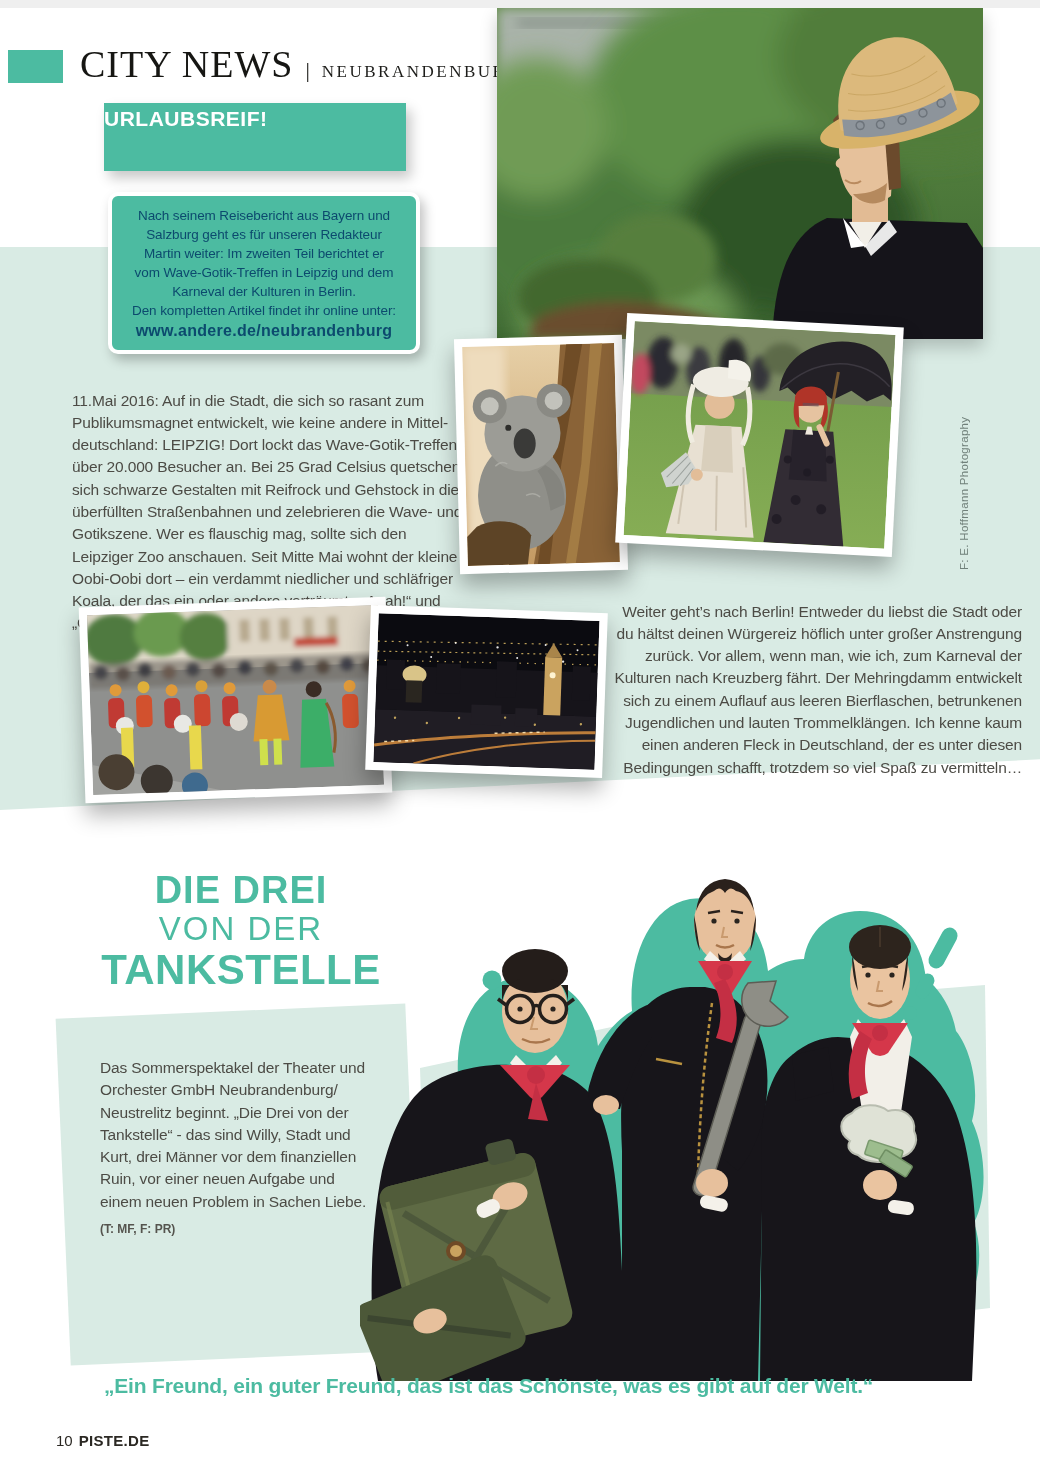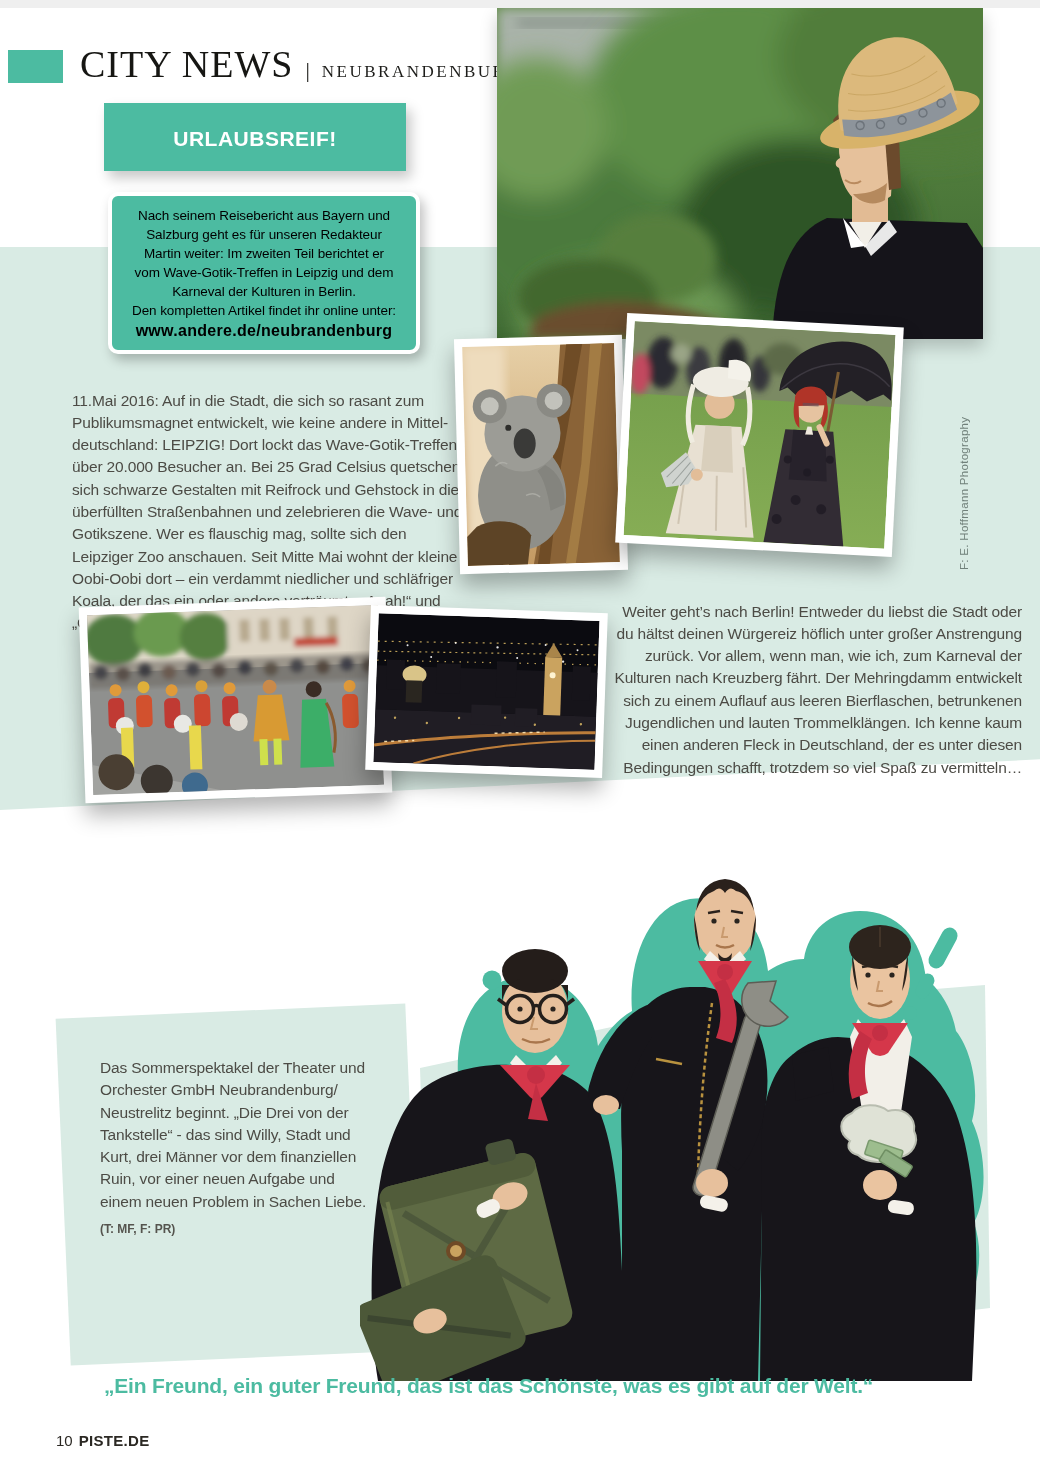--- a/index.html
+++ b/index.html
@@ -9,31 +9,31 @@
 
   
   .accent-bar{left:8px;top:42px;width:55px;height:33px;background:var(--teal);}
   .header{left:80px;top:34px;display:flex;align-items:baseline;gap:12px;white-space:nowrap;}
   .brand{font-family:"Liberation Serif",serif;font-size:38px;color:#161613;letter-spacing:1px;}
   .hdr-divider{font-family:"Liberation Serif",serif;font-size:22px;color:#161613;font-weight:300;}
   .city{font-family:"Liberation Serif",serif;font-size:17px;color:#1d1d1a;letter-spacing:2.5px;}
 
   
   .headline-box{left:104px;top:95px;width:302px;height:68px;background:var(--teal);color:#fff;
-    text-align:center;box-shadow:5px 7px 12px rgba(0,0,0,.22);padding-top:24px;box-sizing:border-box;}
+    box-shadow:5px 7px 12px rgba(0,0,0,.22);padding-top:4px;box-sizing:border-box;}
   .headline-box .l1{font-size:21px;font-weight:bold;letter-spacing:.5px;}
   .headline-box .l2{font-size:19px;margin-top:2px;letter-spacing:.5px;}
 
   
   .mint-band{left:0;top:239px;width:1040px;height:563px;background:var(--mint);
     clip-path:polygon(0 0,100% 0,100% 91%,0 100%);}
 
   
   .intro-box{left:108px;top:184px;width:312px;background:var(--teal);border:4px solid #fff;border-radius:10px;
-    box-shadow:4px 6px 12px rgba(0,0,0,.25);color:#000000;text-align:center;padding:10px 20px;box-sizing:border-box;z-index:4;}
+    box-shadow:4px 6px 12px rgba(0,0,0,.25);color:#0c4a6e;text-align:center;padding:10px 20px;box-sizing:border-box;z-index:4;}
   .intro-box p{margin:0;font-size:13.5px;line-height:19px;letter-spacing:-0.1px;}
   .intro-box .url{font-weight:bold;font-size:16px;letter-spacing:.3px;margin-top:1px;}
 
   .bodytext{font-size:15.5px;line-height:22.3px;letter-spacing:-0.15px;color:#4c4b45;z-index:3;}
   .article-left{left:72px;top:366px;width:398px;}
   .article-right{left:608px;top:577px;width:414px;text-align:right;}
 
   
   .top-photo{left:497px;top:0;width:486px;height:331px;box-shadow:0 8px 16px rgba(0,0,0,.2);z-index:2;line-height:0;}
   .polaroid{background:#fff;padding:8px;box-shadow:0 12px 22px rgba(0,0,0,.3);z-index:3;line-height:0;}
@@ -506,20 +506,25 @@
           <path d="M490,290 C478,282 478,268 492,262 C500,252 518,252 528,260 C544,256 556,266 554,280 C560,292 552,304 540,306 C528,314 506,312 498,304 C490,302 486,296 490,290 Z" fill="#dfe2d6" stroke="#b9bdb0" stroke-width="2"></path>
           <rect x="506" y="294" width="36" height="15" rx="2" fill="#9dbd8e" stroke="#7a9a6e" stroke-width="1.5" transform="rotate(18 524 301)"></rect>
           <rect x="520" y="306" width="32" height="13" rx="2" fill="#8fb083" stroke="#6f8f63" stroke-width="1.5" transform="rotate(32 536 312)"></rect>
           <ellipse cx="520" cy="334" rx="17" ry="15" fill="#eac4a0"></ellipse>
           <rect x="528" y="350" width="26" height="13" rx="6" fill="#f4f1ea" transform="rotate(8 541 356)"></rect>
         </g>
       </g>
     </svg>
   </div>
 
+  <div class="abs sec-title">
+    <div class="t1">DIE DREI</div>
+    <div class="t2">VON DER</div>
+    <div class="t3">TANKSTELLE</div>
+  </div>
 
   <div class="abs bodytext sec-text">
     <p>Das Sommerspektakel der Theater und Orchester GmbH Neubrandenburg/ Neustrelitz beginnt. „Die Drei von der Tankstelle“ - das sind Willy, Stadt und Kurt, drei Männer vor dem finanziellen Ruin, vor einer neuen Aufgabe und einem neuen Problem in Sachen Liebe.</p>
     <div class="sec-byline">(T: MF, F: PR)</div>
   </div>
 
   <div class="abs quote">„Ein Freund, ein guter Freund, das ist das Schönste, was es gibt auf der Welt.“</div>
 
   <div class="abs footer">
     <span class="num">10</span><span class="site">PISTE.DE</span>

